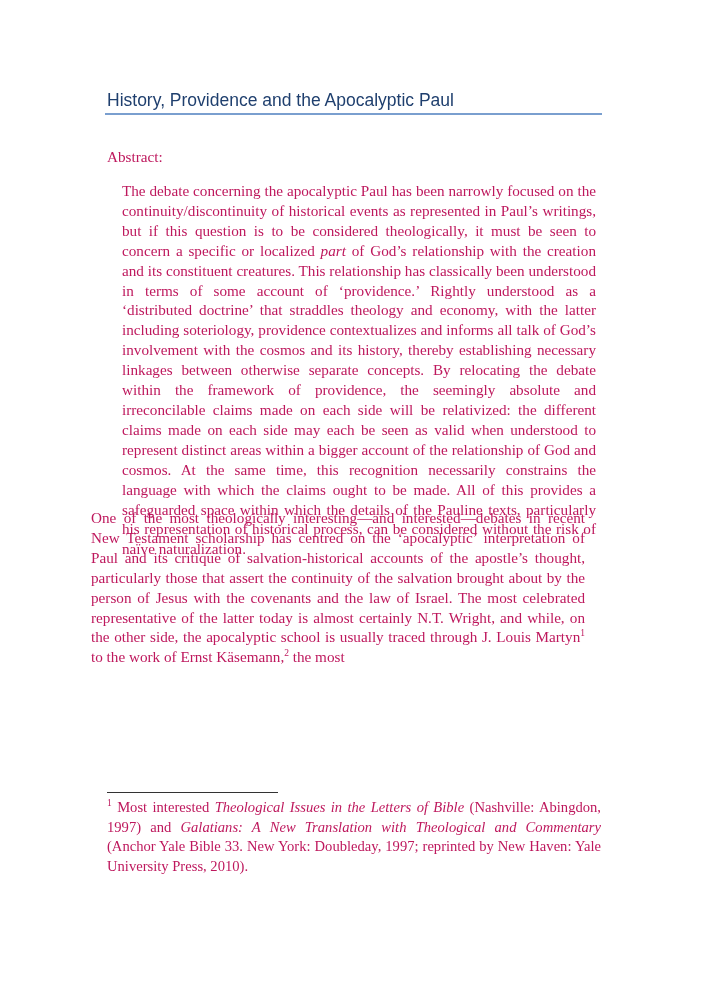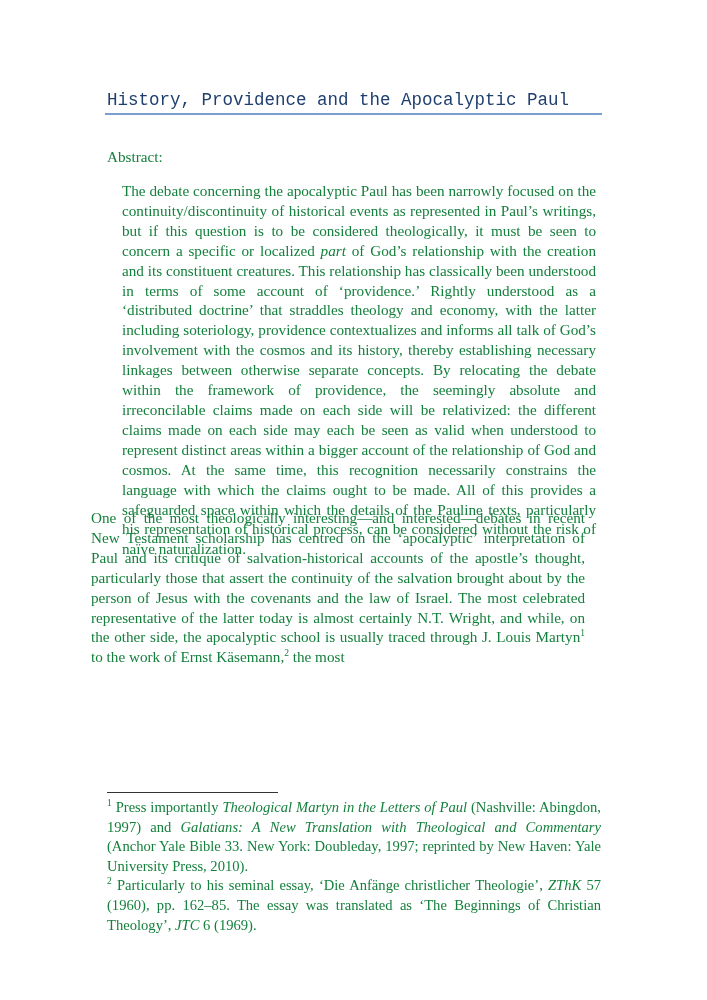--- a/index.html
+++ b/index.html
@@ -1,26 +1,26 @@
 <!DOCTYPE html>
 <html><head>
 <meta charset="utf-8">
 <style>
   html, body { margin: 0; padding: 0; background: #ffffff; }
   body { width: 707px; height: 1000px; position: relative; overflow: hidden; }
   .page { position: absolute; left: 0; top: 0; width: 707px; height: 1000px; background: #fff; }
   .title {
     position: absolute; left: 107px; top: 88px; width: 494px;
-    font-family: Liberation Mono, monospace; font-size: 17.5px; color: #1f3f6e;
+    font-family: Liberation Sans, sans-serif; font-size: 17.5px; color: #1f3f6e;
     letter-spacing: 0px; line-height: 24px; white-space: nowrap;
   }
   .title-rule {
     position: absolute; left: 105px; top: 113px; width: 497px; height: 1.5px; background: #7a9fcf;
   }
-  .serif { font-family: "Liberation Serif", serif; color: #15803d; font-size: 15.2px; }
+  .serif { font-family: "Liberation Serif", serif; color: #be185d; font-size: 15.2px; }
   .abstract-label { position: absolute; left: 107px; top: 147px; line-height: 20px; }
   .abstract {
     position: absolute; left: 122px; top: 181px; width: 474px;
     line-height: 19.9px; text-align: justify; margin: 0;
   }
   .keywords { position: absolute; left: 107px; top: 475px; line-height: 20px; white-space: nowrap; }
   .body {
     position: absolute; left: 91px; top: 508px; width: 494px;
     line-height: 19.9px; text-align: justify; margin: 0;
   }
@@ -42,17 +42,16 @@
   <div class="abstract-label serif">Abstract:</div>
 
   <p class="abstract serif"><span>The debate concerning the apocalyptic Paul has been narrowly focused on the continuity/discontinuity of historical events as represented in Paul’s writings, but if this question is to be considered theologically, it must be seen to concern a specific or localized </span><i>part</i><span> of God’s relationship with the creation and its constituent creatures. This relationship has classically been understood in terms of some account of ‘providence.’ Rightly understood as a ‘distributed doctrine’ that straddles theology and economy, with the latter including soteriology, providence contextualizes and informs all talk of God’s involvement with the cosmos and its history, thereby establishing necessary linkages between otherwise separate concepts. By relocating the debate within the framework of providence, the seemingly absolute and irreconcilable claims made on each side will be relativized: the different claims made on each side may each be seen as valid when understood to represent distinct areas within a bigger account of the relationship of God and cosmos. At the same time, this recognition necessarily constrains the language with which the claims ought to be made. All of this provides a safeguarded space within which the details of the Pauline texts, particularly his representation of historical process, can be considered without the risk of naïve naturalization.</span></p>
 
 
   <p class="body serif"><span>One of the most theologically interesting—and interested—debates in recent New Testament scholarship has centred on the ‘apocalyptic’ interpretation of Paul and its critique of salvation-historical accounts of the apostle’s thought, particularly those that assert the continuity of the salvation brought about by the person of Jesus with the covenants and the law of Israel. The most celebrated representative of the latter today is almost certainly N.T. Wright, and while, on the other side, the apocalyptic school is usually traced through J. Louis Martyn</span><sup>1</sup><span> to the work of Ernst Käsemann,</span><sup>2</sup><span> the most</span></p>
 
   <div class="fn-rule"></div>
 
   <div class="footnotes">
-    <p class="fn serif"><sup>1</sup><span> Press importantly </span><i>Theological Martyn in the Letters of Paul</i><span> (Nashville: Abingdon, 1997) and </span><i>Galatians: A New Translation with Theological and Commentary</i><span> (Anchor Yale Bible 33. New York: Doubleday, 1997; reprinted by New Haven: Yale University Press, 2010).</span></p>
-    <p class="fn serif"><sup>2</sup><span> Particularly to his seminal essay,  ‘Die Anfänge christlicher Theologie’, </span><i>ZThK</i><span>  57 (1960),  pp. 162–85.  The essay was translated as ‘The Beginnings of Christian Theology’, </span><i>JTC</i><span> 6 (1969).</span></p>
+    <p class="fn serif"><sup>1</sup><span> Most interested </span><i>Theological Issues in the Letters of Bible</i><span> (Nashville: Abingdon, 1997) and </span><i>Galatians: A New Translation with Theological and Commentary</i><span> (Anchor Yale Bible 33. New York: Doubleday, 1997; reprinted by New Haven: Yale University Press, 2010).</span></p>
   </div>
 
 </div>
 
 </body></html>

